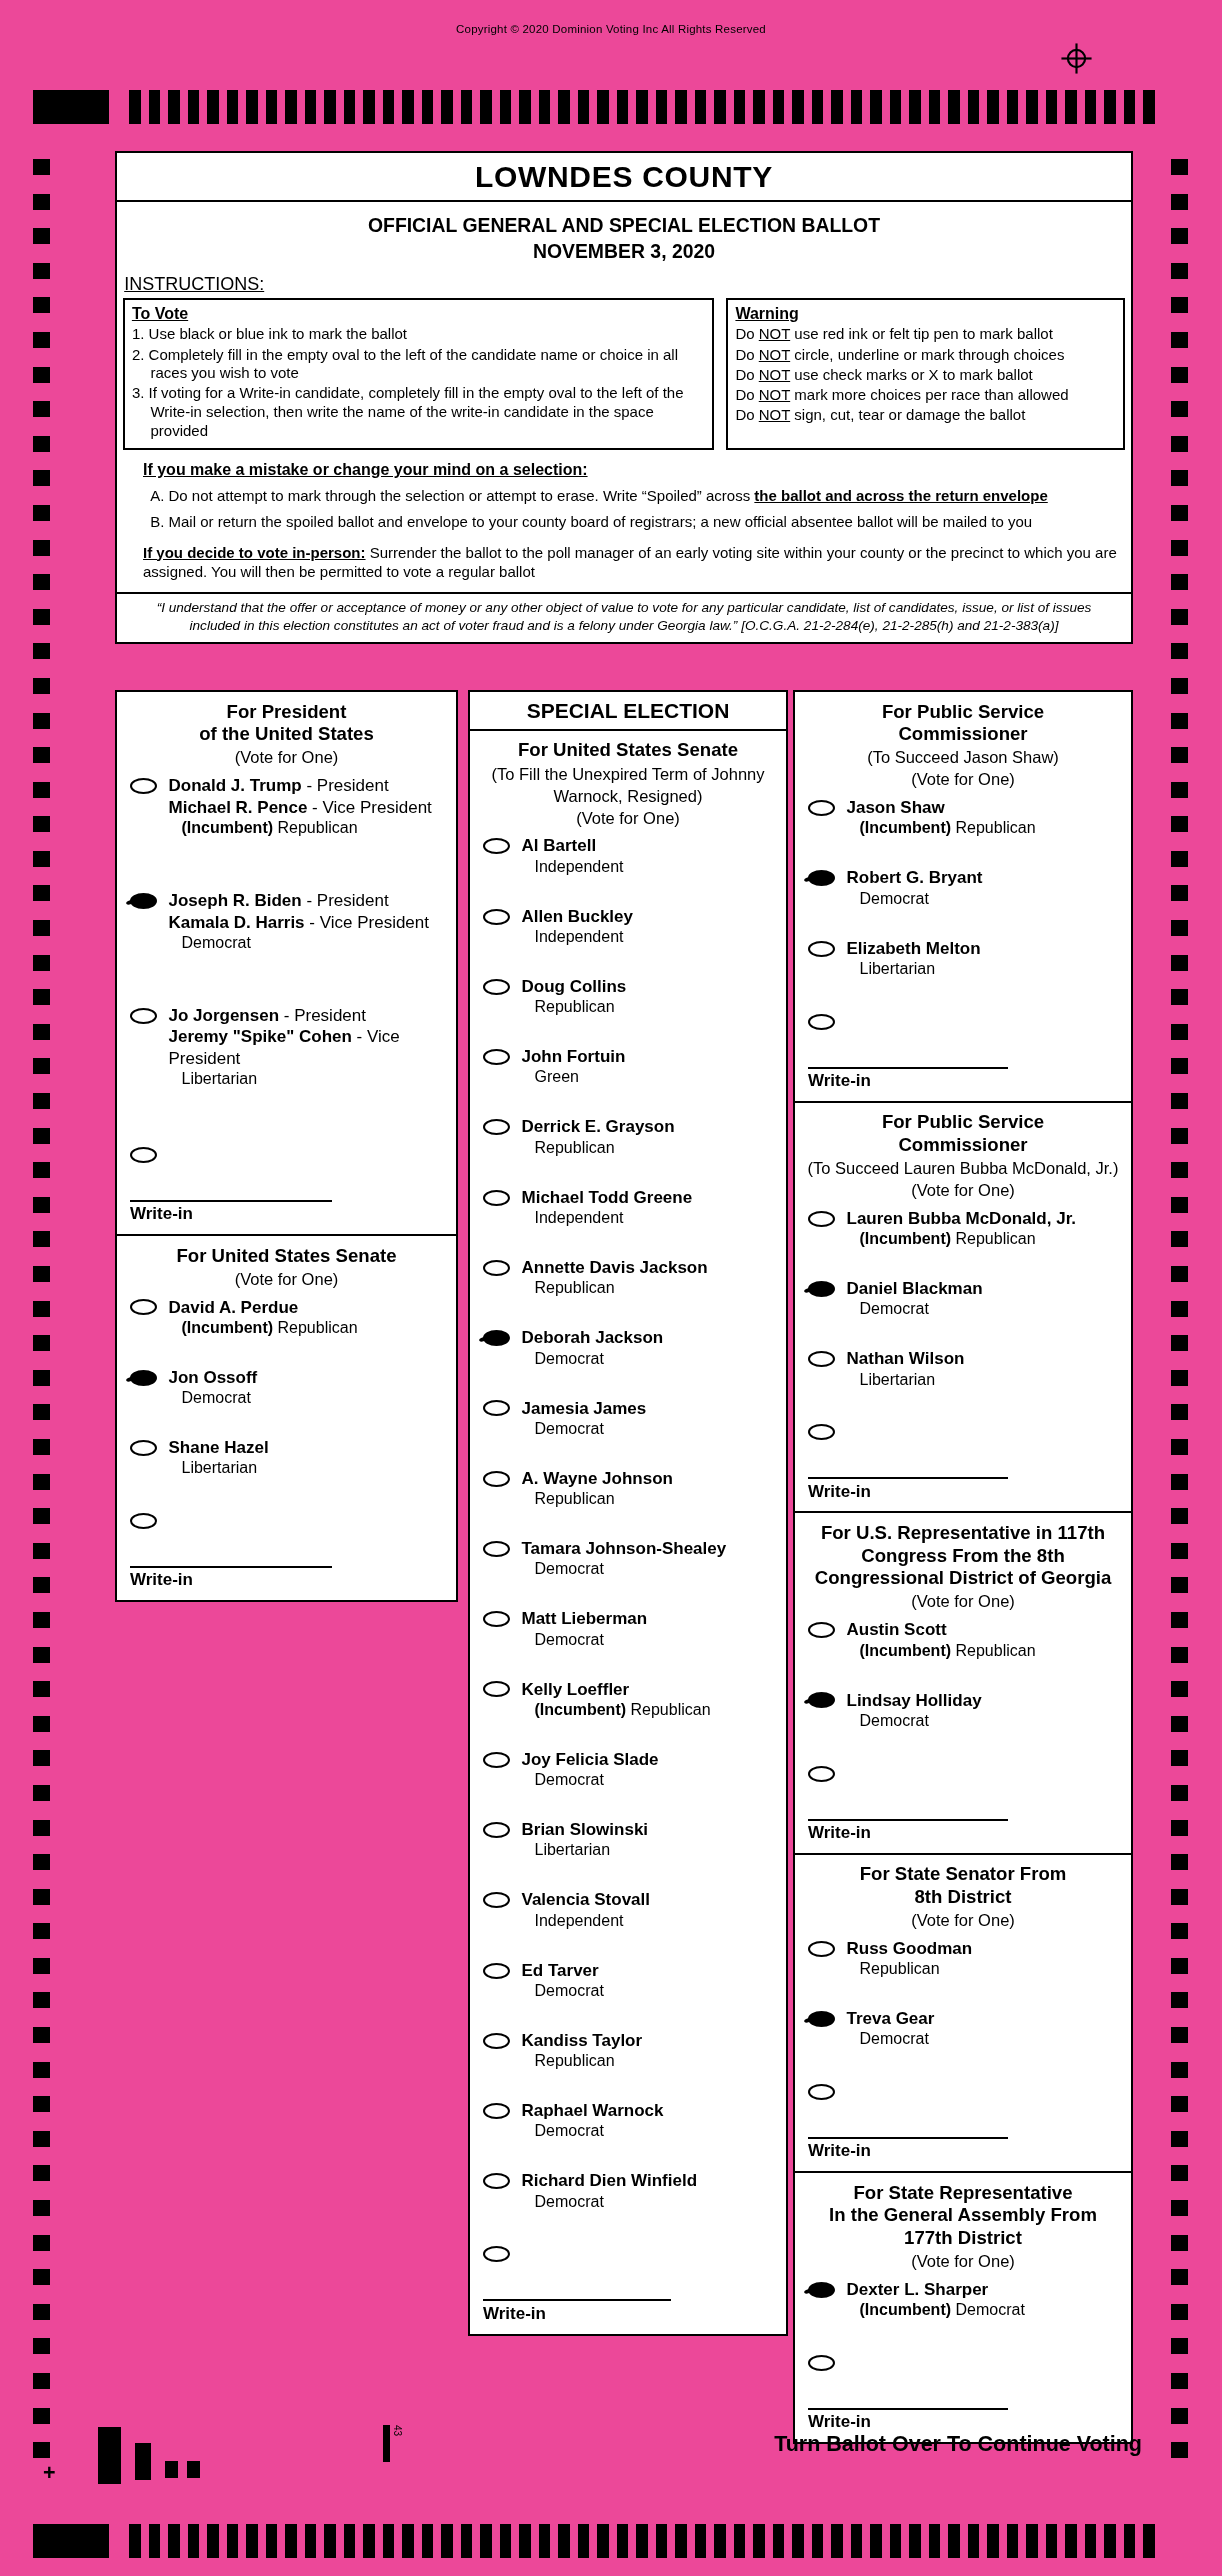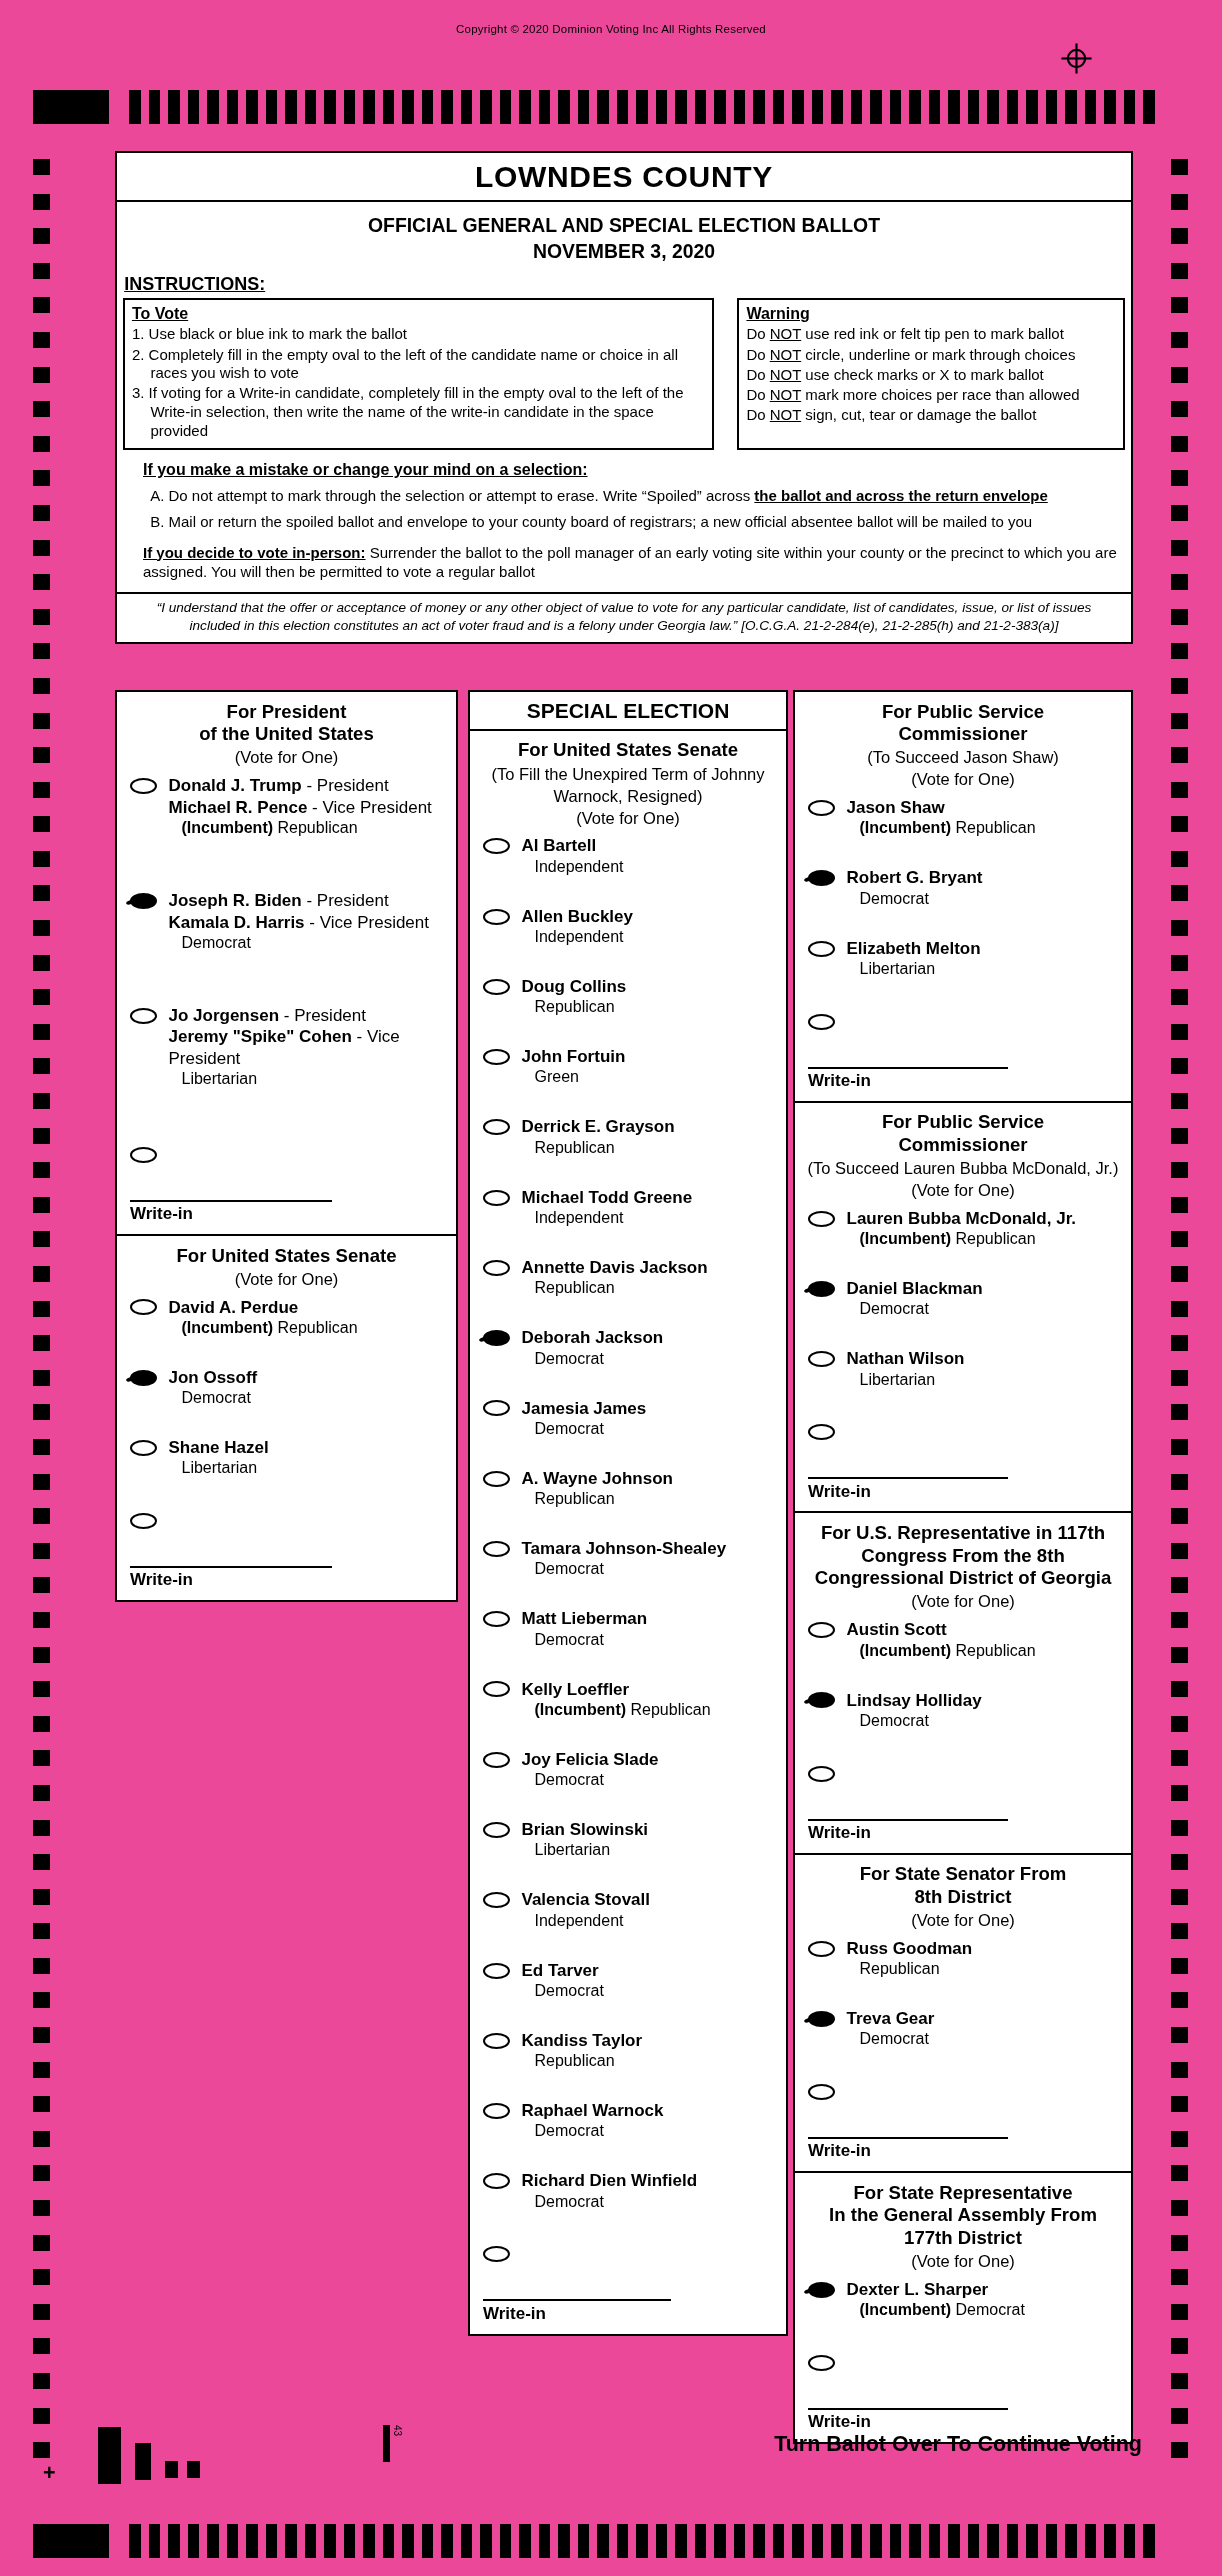--- a/index.html
+++ b/index.html
@@ -24,22 +24,22 @@
   .sq { width:17px; height:16px; background:#000; flex:0 0 auto; }
 
   
   .header-box { position:absolute; left:115px; top:151px; width:1018px; border:2.2px solid #000; background:#fff; }
   .hb-county { text-align:center; padding:7.2px 0 5.7px; }
   .county-name { font-size:30px; font-weight:bold; letter-spacing:0.7px; }
   .ballot-styles { font-size:18px; font-weight:bold; margin-top:1.4px; }
   .hb-rule { border-top:2.2px solid #000; }
   .ballot-title { font-size:25px; font-weight:bold; text-align:center; margin-top:8.6px; letter-spacing:0.2px; }
   .election-title { font-size:19.4px; font-weight:bold; text-align:center; margin-top:11.5px; line-height:1.3; }
-  .instructions-label { font-size:18px; font-weight:bold; margin:10px 0 2.9px 7.2px; text-decoration:underline; }
-  .instr-boxes { display:flex; gap:23px; margin:0 5.7px; align-items:stretch; }
+  .instructions-label { font-size:18px; font-weight:normal; margin:10px 0 2.9px 7.2px; text-decoration:underline; }
+  .instr-boxes { display:flex; gap:12px; margin:0 5.7px; align-items:stretch; }
   .instr-box { border:2.2px solid #000; padding:4.3px 7.2px 7.2px; font-size:15px; line-height:1.25; }
   .instr-box.to-vote { flex:0 0 59%; }
   .instr-box.warning { flex:1; }
   .instr-box-title { font-weight:bold; text-decoration:underline; font-size:16px; margin-bottom:1.4px; }
   .tv-item { padding-left:18.6px; text-indent:-18.6px; margin-top:1.4px; }
   .warn-item { margin-top:1.4px; }
   .mistake { margin:10px 7.2px 0 26px; font-size:15px; line-height:1.3; }
   .mistake-title { font-weight:bold; text-decoration:underline; font-size:16px; }
   .mistake-item { margin-top:5.7px; padding-left:7.2px; }
   .bold-underline { font-weight:bold; text-decoration:underline; }

